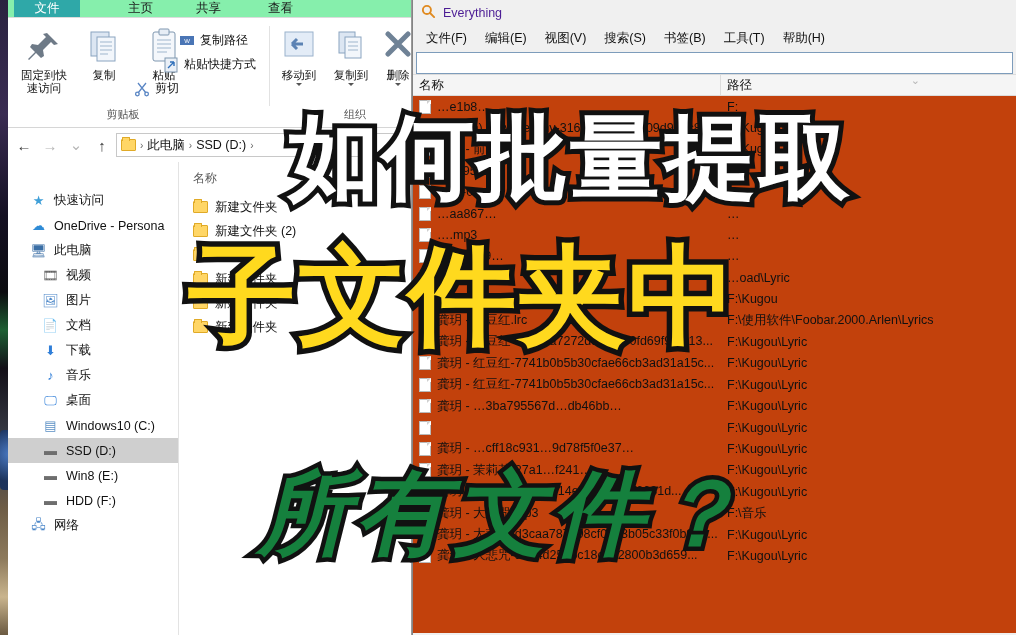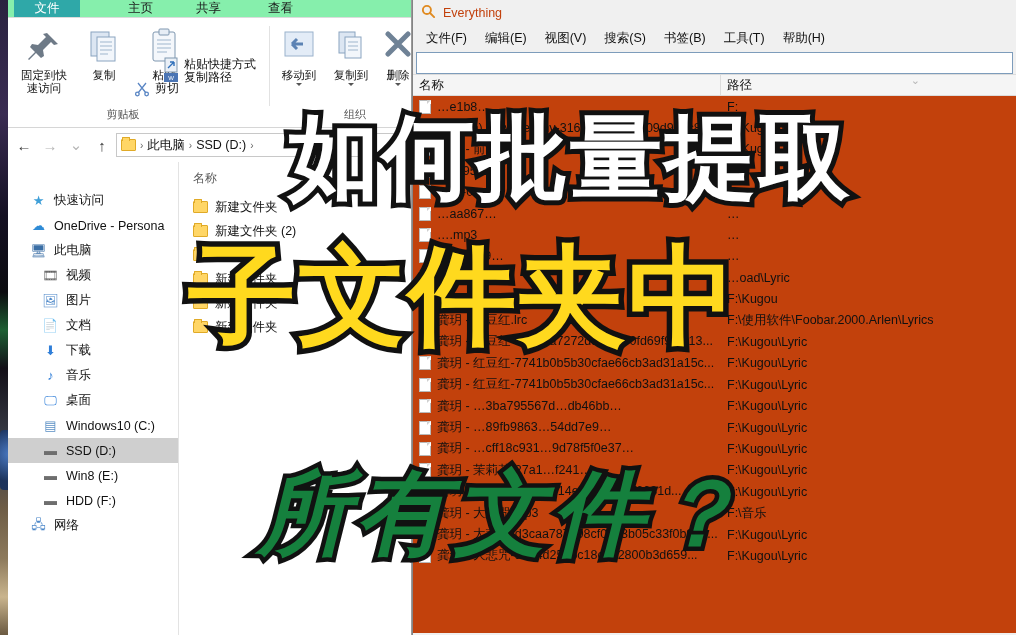--- a/index.html
+++ b/index.html
@@ -78,21 +78,21 @@
      justify-content:center;font-size:13px;}
   .listpane { flex:1; border-left:1px solid #e3e3e3; padding-top:4px; overflow:hidden;}
   .lhead { font-size:12px;color:#5a5a5a; padding:4px 0 8px 14px;}
   .frow { height:24px; display:flex; align-items:center; gap:7px; padding-left:14px;
      font-size:12.5px; color:#111; white-space:nowrap;}
 
   
   #everything { position:absolute; left:412px; top:0; width:604px; height:635px;
     background:#f0f0f0; z-index:2; border-left:1px solid #848484; overflow:hidden;}
   .ev-title { height:26px; display:flex; align-items:center; gap:7px; padding-left:8px;
-     background:#f0f0f0; font-size:12.5px; color:#c2410c; }
+     background:#f0f0f0; font-size:12.5px; color:#4c1d95; }
   .ev-menu { height:24px; display:flex; align-items:center; gap:0; padding-left:4px;
      background:#f0f0f0; font-size:12.5px; color:#111; }
   .ev-menu span { padding:2px 9px; }
   .ev-search { margin:2px 3px 0; height:22px; border:1px solid #7d9cbb; background:#fff; }
   .ev-search input { width:100%; height:100%; border:0; outline:0; padding:0 4px;
      font-family:inherit; font-size:12.5px; background:transparent;}
   .ev-cols { height:22px; display:flex; background:#f5f5f5; border-top:1px solid #dcdcdc;
      border-bottom:1px solid #dcdcdc; font-size:12.5px; color:#111; position:relative;}
   .ev-cols .c1 { width:308px; padding:2px 0 0 6px; border-right:1px solid #dcdcdc; position:relative;}
   .ev-cols .c2 { flex:1; padding:2px 0 0 6px; }
@@ -171,21 +171,21 @@
             <rect x="9" y="6" width="22" height="29" rx="2" fill="#f4f7fb" stroke="#7f97b0"></rect>
             <rect x="15" y="3" width="10" height="6" rx="1" fill="#e6edf5" stroke="#7f97b0"></rect>
             <g stroke="#9fb6cd" stroke-width="1">
                 <path d="M13 14h14M13 18h14M13 22h14M13 26h10"></path>
               </g>
           </svg>
         </span>
         <span>粘贴</span>
       </div>
 
-      <div class="smallbtn" style="left:155px;top:14px;margin-top:37px;">
+      <div class="smallbtn" style="left:171px;top:14px;">
         <span class="sico">
           <svg width="16" height="16" viewBox="0 0 16 16">
               <rect x="1" y="3" width="14" height="9" fill="#4a75b5"></rect>
             <text x="8" y="10" font-size="6" fill="#fff" text-anchor="middle" font-family="sans-serif">W</text>
             </svg>
         </span>
         <span>复制路径</span>
       </div>
 
       <div class="smallbtn" style="left:155px;top:38px;">
@@ -486,21 +486,20 @@
       <div class="erow">
         <div class="en">
           <span class="doc-ico"></span>
           <span>龚玥 - …3ba795567d…db46bb…</span>
         </div>
         <div class="ep">F:\Kugou\Lyric</div>
       </div>
       <div class="erow">
         <div class="en">
           <span class="doc-ico"></span>
-          <span>龚玥 - …89fb9863…54dd7e9…</span>
         </div>
         <div class="ep">F:\Kugou\Lyric</div>
       </div>
       <div class="erow">
         <div class="en">
           <span class="doc-ico"></span>
           <span>龚玥 - …cff18c931…9d78f5f0e37…</span>
         </div>
         <div class="ep">F:\Kugou\Lyric</div>
       </div>

